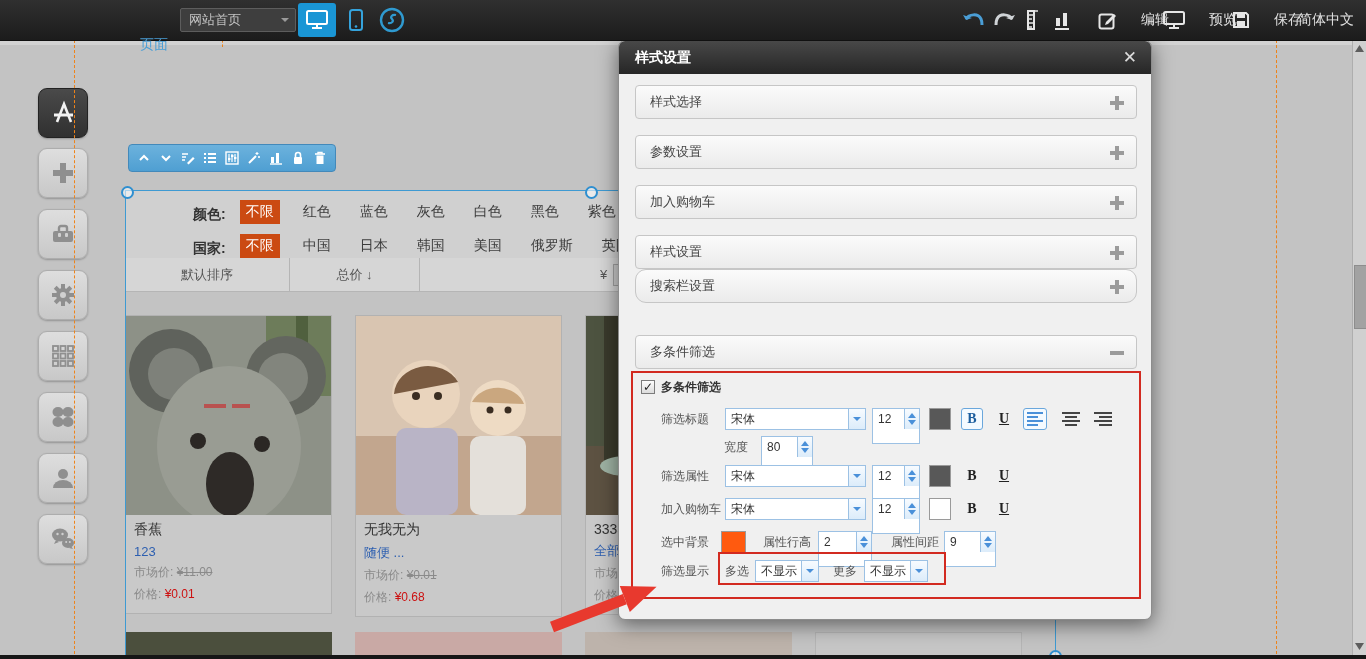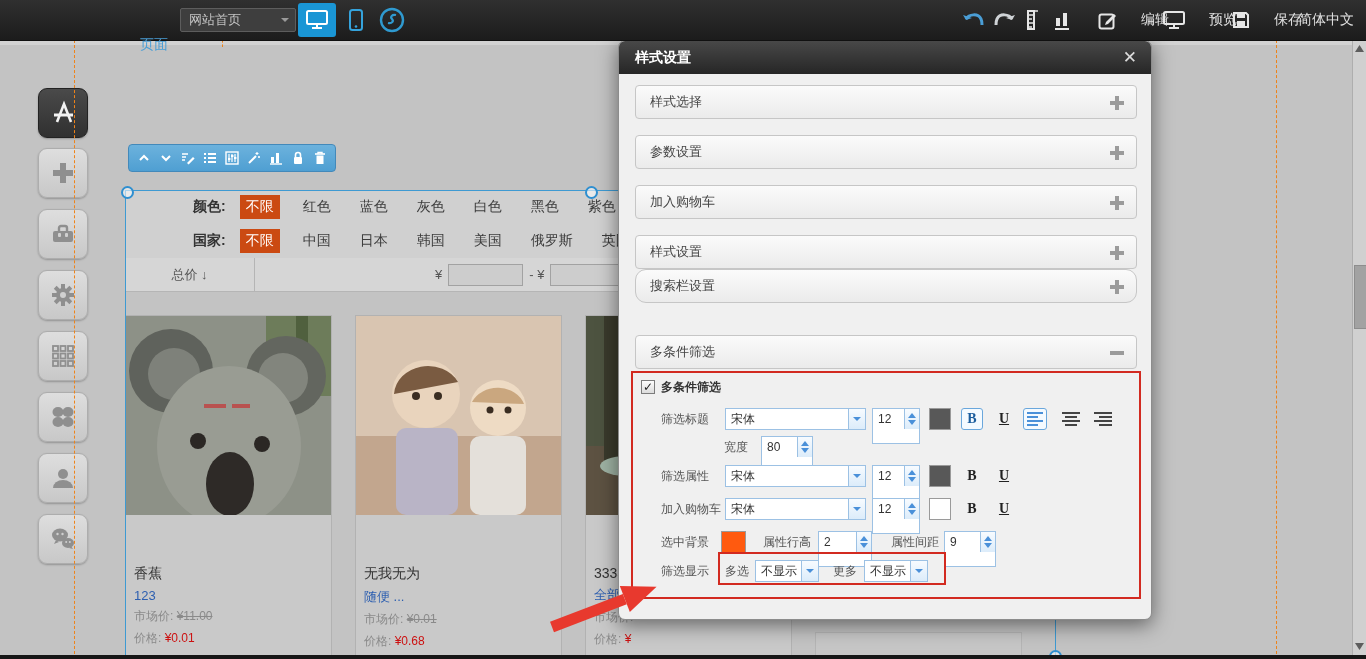--- a/index.html
+++ b/index.html
@@ -37,32 +37,32 @@
   #sel-rect{left:125px;top:190px;width:929px;height:465px;border:1px solid #3e9ad2;z-index:9;pointer-events:none;}
   .handle{width:9px;height:9px;border:2px solid #2f8fd0;border-radius:50%;background:rgba(255,255,255,.55);z-index:11;}
 
   
   #mini-toolbar{left:128px;top:144px;width:198px;height:26px;border-radius:4px;z-index:12;
     background:linear-gradient(#6cb2dd,#4f9fd2);border:1px solid #4389ba;
     display:flex;align-items:center;justify-content:space-around;padding:0 4px;}
 
   
   .filter-row{left:125px;width:929px;height:34px;background:#d0d0d0;border-bottom:1px solid #b5b5b5;
-    display:flex;align-items:center;font-size:14px;color:#3c3c3c;}
+    display:flex;align-items:flex-end;font-size:14px;color:#3c3c3c;}
   .filter-row .flabel{margin-left:68px;margin-right:14px;font-weight:bold;color:#333;}
   .filter-row .opt{margin-right:17px;padding:3px 6px;}
   .filter-row .opt.on{background:#cb4a12;color:#fff;}
   #sort-bar{left:125px;top:258px;width:929px;height:33px;background:#d6d6d6;border-bottom:1px solid #b5b5b5;
     display:flex;align-items:center;font-size:13px;color:#555;}
   .sort-cell{height:100%;display:flex;align-items:center;justify-content:center;border-right:1px solid #b5b5b5;box-sizing:border-box;}
   .price-input{width:73px;height:20px;background:#cdcdcd;border:1px solid #a2a2a2;margin:0 6px;}
 
   .card{width:207px;background:#c9c9c9;border:1px solid #b2b2b2;box-sizing:border-box;z-index:2;}
   .card .img{width:205px;height:199px;overflow:hidden;position:relative;}
-  .card .txt{padding:4px 8px 10px 8px;margin-top:44px;}
+  .card .txt{padding:4px 8px 10px 8px;}
   .card .t1{font-size:14px;color:#333;margin-top:2px;}
   .card .t2{font-size:13px;color:#2d5fb0;margin-top:5px;}
   .card .t3{font-size:12px;color:#8a8a8a;margin-top:5px;}
   .card .strike{text-decoration:line-through;}
   .card .red{color:#cc1111;}
   .stub{z-index:1;}
 
   
   #panel{left:618px;top:40px;width:534px;height:580px;z-index:100;background:#f0f0f0;
     border:1px solid #8c8c8c;border-radius:7px;box-shadow:0 5px 20px rgba(0,0,0,.5);box-sizing:border-box;}
@@ -140,20 +140,23 @@
   <span class="opt">日本</span>
   <span class="opt">韩国</span>
   <span class="opt">美国</span>
   <span class="opt">俄罗斯</span>
   <span class="opt">英国</span>
   <span class="opt">法国</span>
   <span class="opt">德国</span>
 </div>
 
 <div class="abs" id="sort-bar">
+  <div class="sort-cell" style="width:165px;">
+      <span>默认排序</span>
+    </div>
   <div class="sort-cell" style="width:130px;">
       <span>总价 ↓</span>
     </div>
   <div class="sort-cell" style="flex:1;border-right:none;justify-content:flex-start;padding-left:180px;">
     <span>¥</span>
     <span class="price-input"></span>
     <span>- ¥</span>
     <span class="price-input"></span>
   </div>
 </div>

